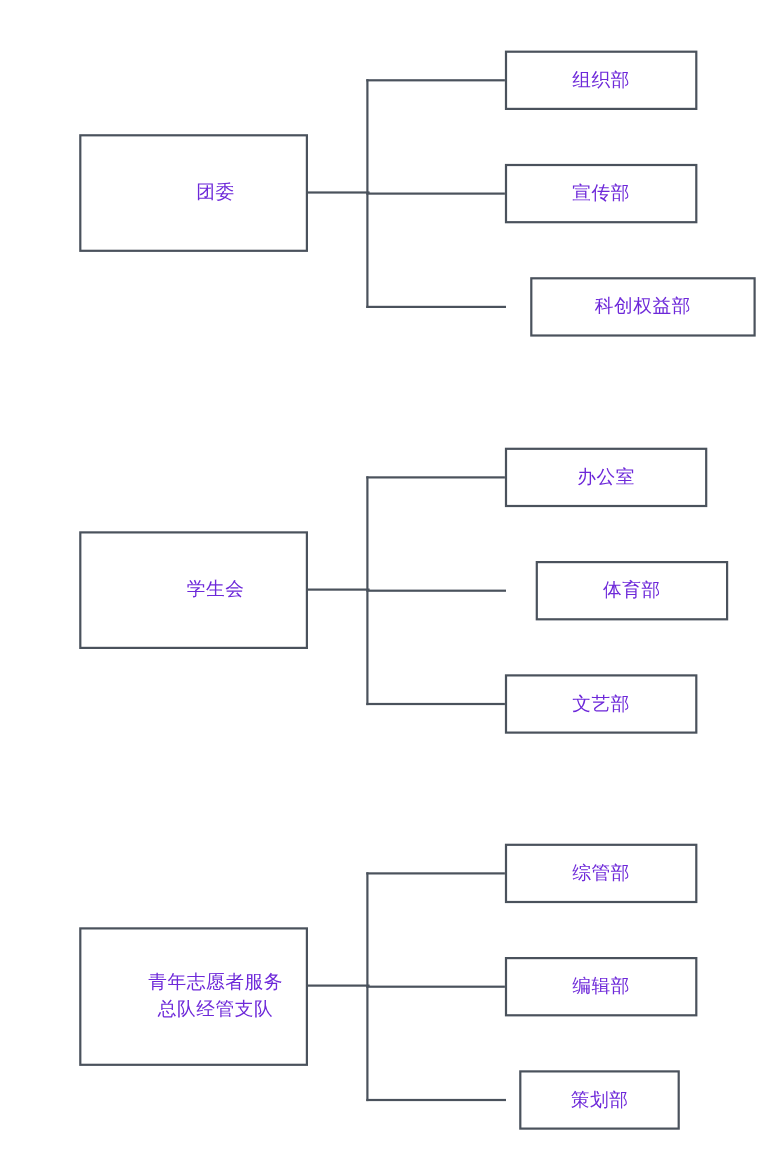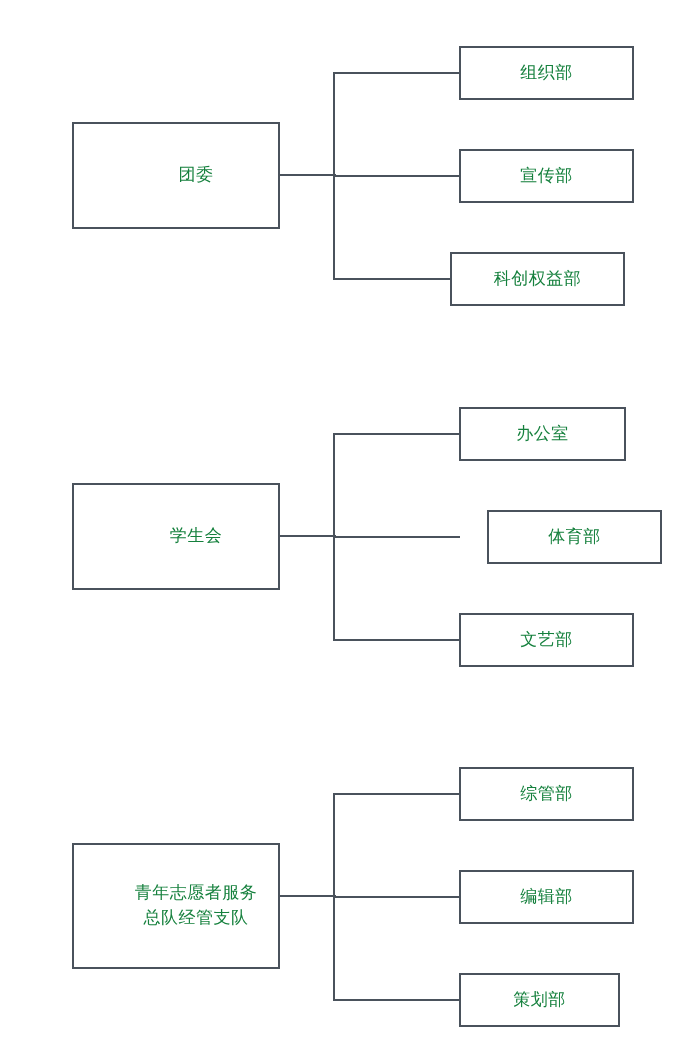--- a/index.html
+++ b/index.html
@@ -37,21 +37,21 @@
   
   .node {
     position: absolute;
     box-sizing: border-box;
     background: #ffffff;
     border: 2px solid #4a525c;
     display: flex;
     align-items: center;
     justify-content: center;
     text-align: center;
-    color: #15803d;
+    color: #6d28d9;
     font-size: 17px;
     line-height: 1.45;
     letter-spacing: 0.5px;
     white-space: pre-line;
   }
   .node.root {
     width: 208px;
     height: 107px;
     padding-left: 40px;
   }
@@ -82,24 +82,24 @@
       <div class="conn conn-h" style="left: 280px; top: 895px; width: 56px;"></div>
       <div class="conn conn-v" style="left: 333px; top: 793px; height: 208px;"></div>
       <div class="conn conn-h" style="left: 333px; top: 793px; width: 127px;"></div>
       <div class="conn conn-h" style="left: 333px; top: 896px; width: 127px;"></div>
       <div class="conn conn-h" style="left: 333px; top: 999px; width: 127px;"></div>
     </div>
   <div id="node-layer">
       <div class="node root" style="left: 72px; top: 122px; width: 208px; height: 107px;"><span class="node-label">团委</span></div>
       <div class="node leaf" style="left: 459px; top: 46px; width: 175px; height: 54px;"><span class="node-label">组织部</span></div>
       <div class="node leaf" style="left: 459px; top: 149px; width: 175px; height: 54px;"><span class="node-label">宣传部</span></div>
-      <div class="node leaf" style="left: 450px; top: 252px; width: 175px; height: 54px; font-family: Liberation Serif, serif;"><span class="node-label">科创权益部</span></div>
+      <div class="node leaf" style="left: 482px; top: 252px; width: 205px; height: 54px; font-family: Liberation Serif, serif;"><span class="node-label">科创权益部</span></div>
       <div class="node root" style="left: 72px; top: 483px; width: 208px; height: 107px;"><span class="node-label">学生会</span></div>
-      <div class="node leaf" style="left: 459px; top: 407px; width: 167px; height: 54px;"><span class="node-label">办公室</span></div>
+      <div class="node leaf" style="left: 459px; top: 407px; width: 184px; height: 54px;"><span class="node-label">办公室</span></div>
       <div class="node leaf" style="left: 459px; top: 510px; width: 175px; height: 54px; margin-left: 28px;"><span class="node-label">体育部</span></div>
       <div class="node leaf" style="left: 459px; top: 613px; width: 175px; height: 54px;"><span class="node-label">文艺部</span></div>
       <div class="node root" style="left: 72px; top: 843px; width: 208px; height: 126px;"><span class="node-label">青年志愿者服务
 总队经管支队</span></div>
       <div class="node leaf" style="left: 459px; top: 767px; width: 175px; height: 54px;"><span class="node-label">综管部</span></div>
       <div class="node leaf" style="left: 459px; top: 870px; width: 175px; height: 54px;"><span class="node-label">编辑部</span></div>
-      <div class="node leaf" style="left: 459px; top: 973px; width: 161px; height: 54px;"><span class="node-label">策划部</span></div>
+      <div class="node leaf" style="left: 472px; top: 973px; width: 146px; height: 54px;"><span class="node-label">策划部</span></div>
     </div>
 </div>
 
 </body></html>

